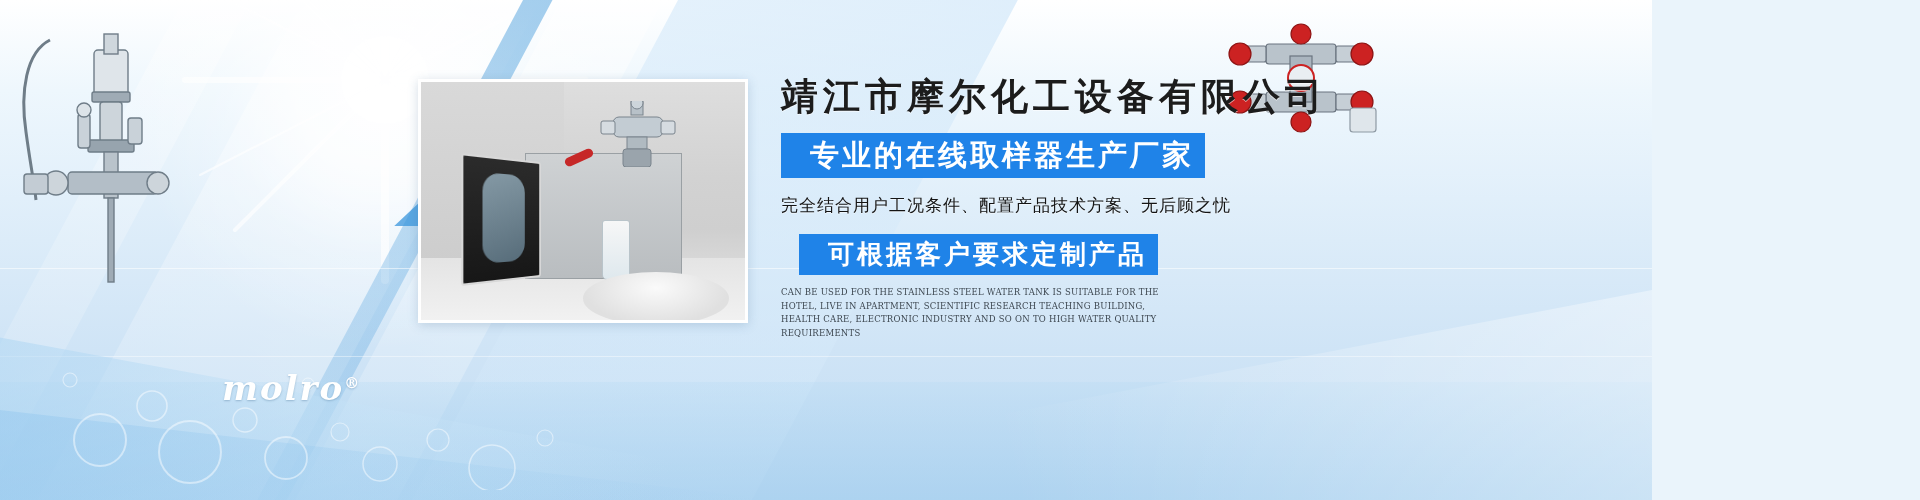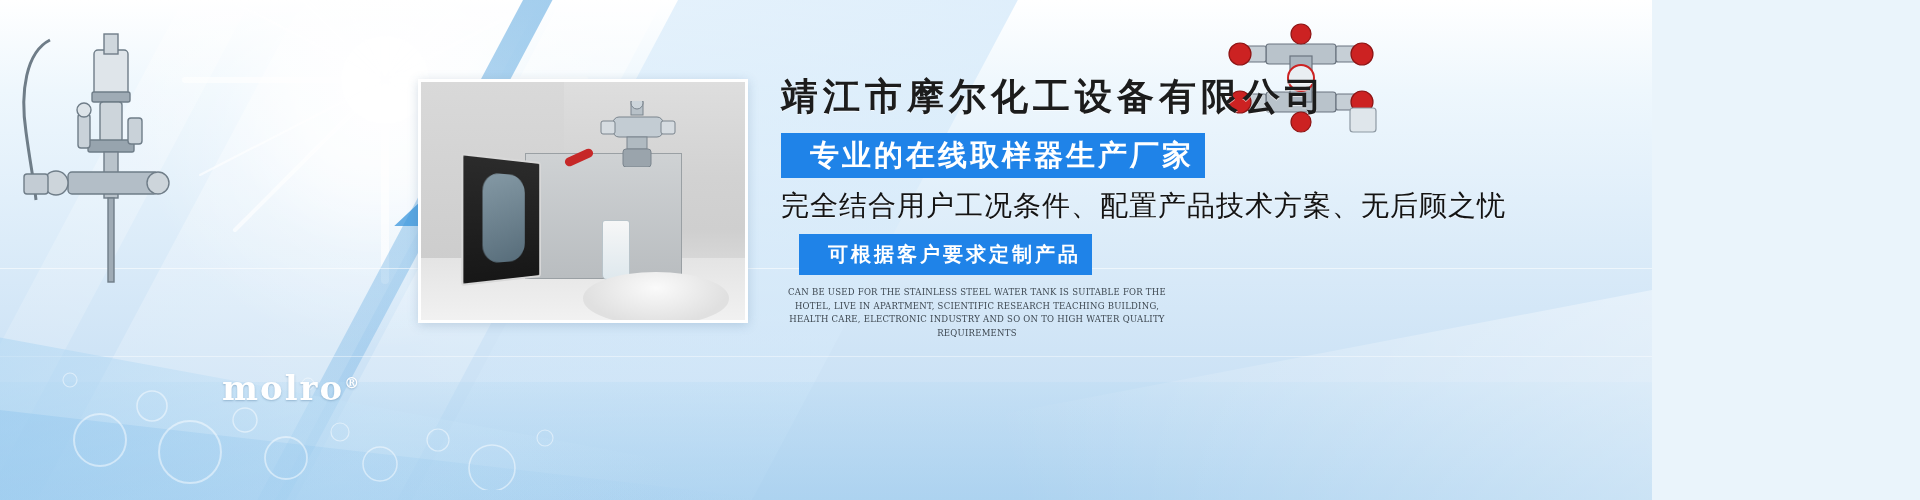--- a/index.html
+++ b/index.html
@@ -76,39 +76,39 @@
   
   .txt{position:absolute;left:781px;top:74px;width:620px;}
   .company{
     font-family:"DejaVu Serif","Liberation Serif",serif;
     font-size:37px;font-weight:700;color:#1c1c1c;letter-spacing:5px;
     line-height:44px;white-space:nowrap;text-shadow:0 1px 0 rgba(255,255,255,.6);}
   .badge{display:inline-block;background:#1f83e8;color:#ffffff;
     font-size:29px;font-weight:bold;letter-spacing:3px;line-height:38px;
     padding:3px 11px 4px 29px;white-space:nowrap;}
   .badge1{margin-top:15px;}
-  .line3{margin-top:13px;font-size:28px;font-weight:500;color:#141414;letter-spacing:1px;
+  .line3{margin-top:13px;font-size:17px;font-weight:500;color:#141414;letter-spacing:1px;
     line-height:30px;white-space:nowrap;text-shadow:0 1px 0 rgba(255,255,255,.55);}
-  .badge2{margin-top:13px;margin-left:18px;font-size:20px;letter-spacing:3px;line-height:34px;}
+  .badge2{margin-top:13px;margin-left:18px;font-size:26px;letter-spacing:3px;line-height:34px;}
   .eng{margin-top:11px;width:392px;
     font-family:"DejaVu Serif","Liberation Serif",serif;
     font-size:8.5px;line-height:13.5px;color:#3d4750;letter-spacing:.25px;
-    font-variant:small-caps;text-transform:uppercase;text-align:center;}
+    font-variant:small-caps;text-transform:uppercase;}
 
   
   .mach{position:absolute;pointer-events:none;}
   .m-left{left:8px;top:22px;width:180px;height:280px;}
   .m-xmas{left:1210px;top:22px;width:180px;height:132px;}
   .m-valve{left:1690px;top:18px;width:180px;height:180px;}
   .m-bot{left:1680px;top:235px;width:175px;height:195px;}
 
   
   .wm{position:absolute;left:222px;top:368px;
     font-family:"DejaVu Serif","Liberation Serif",serif;
-    font-size:34px;font-weight:bold;color:#ffffff;
+    font-size:34px;font-style:italic;font-weight:bold;color:#ffffff;
     letter-spacing:2px;text-shadow:0 1px 2px rgba(90,130,165,.45);}
   .wm sup{font-size:15px;vertical-align:super;}
 </style>
 </head>
 <body>
 
 <div class="banner">
 
   <div class="sky-glow"></div>
   <svg class="sun-rays" viewBox="0 0 420 420">

